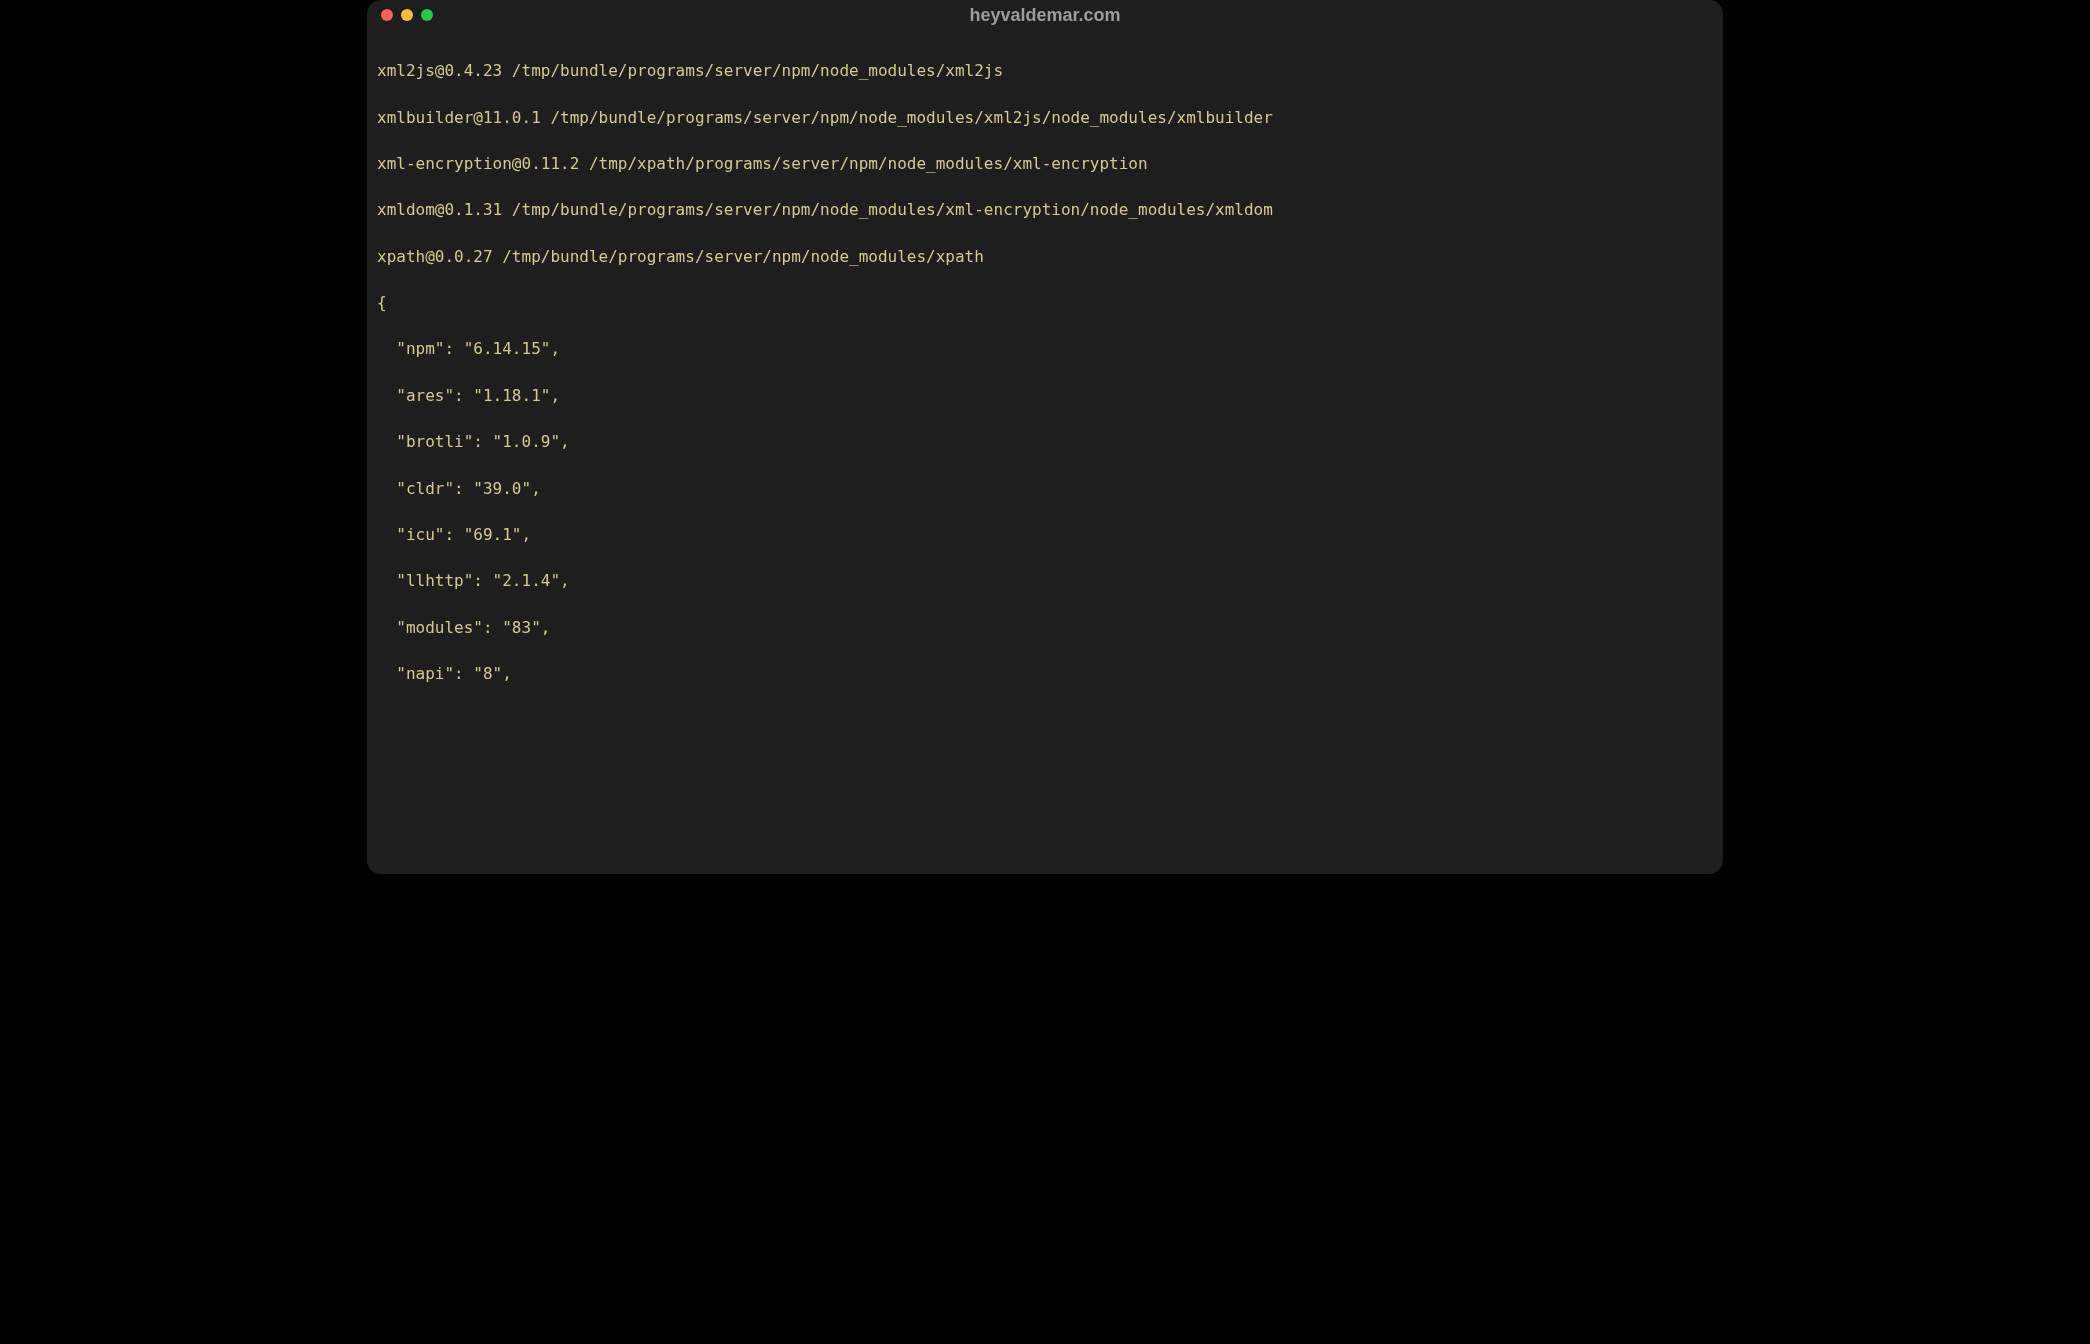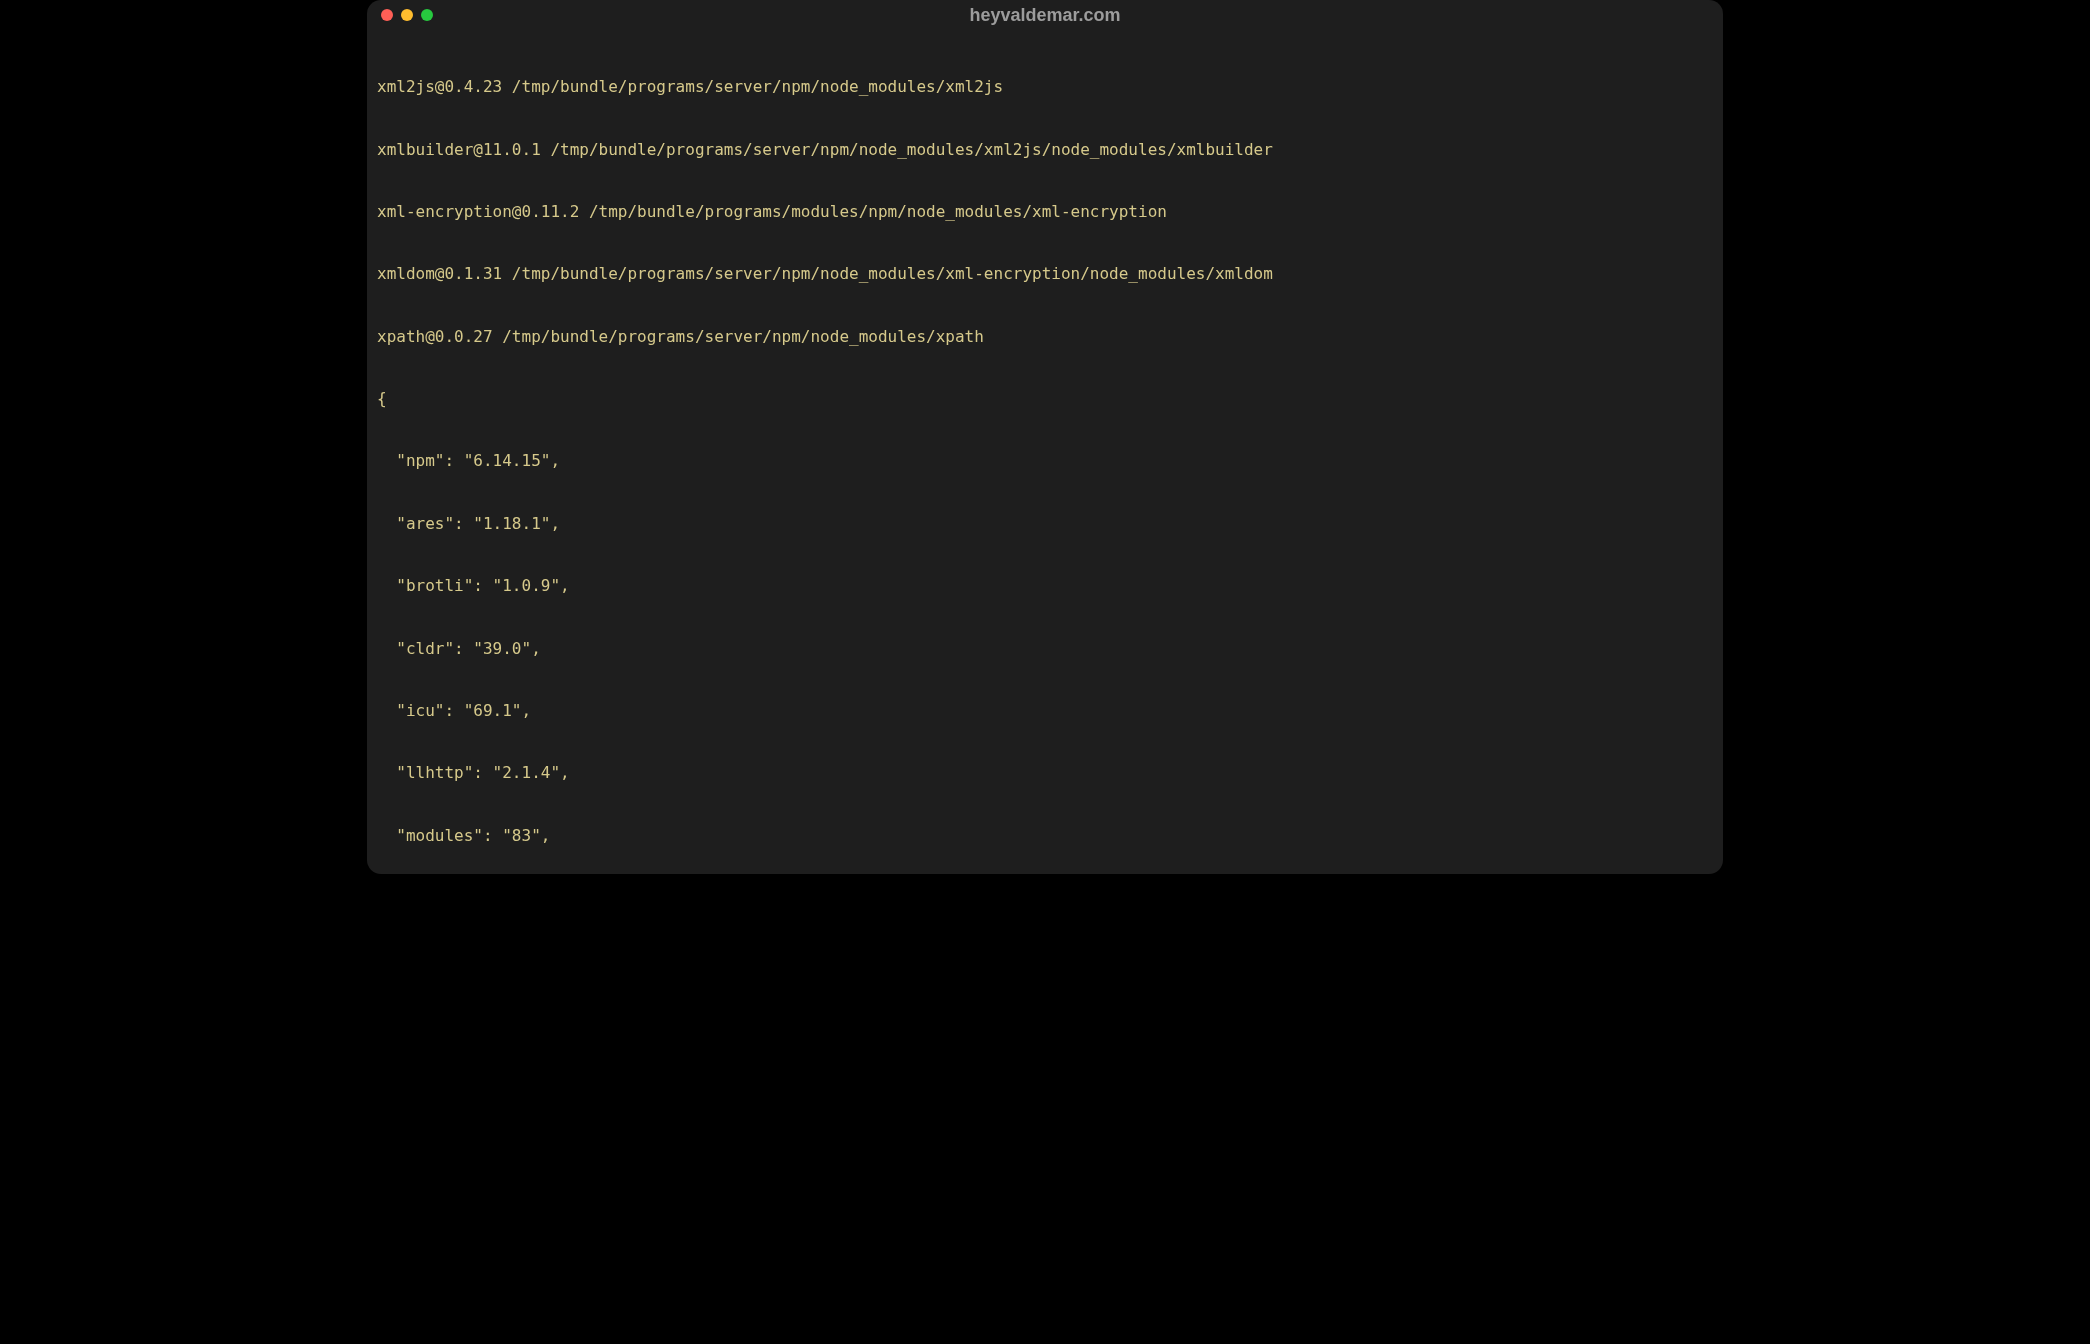--- a/index.html
+++ b/index.html
@@ -51,39 +51,39 @@
     font-family: -apple-system, BlinkMacSystemFont, "Segoe UI", sans-serif;
     font-size: 18px;
     font-weight: 600;
     pointer-events: none;
   }
   .term {
     padding: 6px 10px 10px 10px;
     white-space: pre;
     letter-spacing: 0;
   }
-  .line { white-space: pre; margin-top: 16px; }
+  .line { white-space: pre; }
 </style>
 </head>
 <body>
 
 <div class="window">
   <div class="titlebar">
     <div class="traffic">
       <div class="dot red"></div>
       <div class="dot yellow"></div>
       <div class="dot green"></div>
     </div>
     <div class="title">heyvaldemar.com</div>
   </div>
 
   <div class="term">
 <div class="line">xml2js@0.4.23 /tmp/bundle/programs/server/npm/node_modules/xml2js</div>
 <div class="line">xmlbuilder@11.0.1 /tmp/bundle/programs/server/npm/node_modules/xml2js/node_modules/xmlbuilder</div>
-<div class="line">xml-encryption@0.11.2 /tmp/bundle/programs/modules/npm/node_modules/xml-encryption</div>
+<div class="line">xml-encryption@0.11.2 /tmp/xpath/programs/server/npm/node_modules/xml-encryption</div>
 <div class="line">xmldom@0.1.31 /tmp/bundle/programs/server/npm/node_modules/xml-encryption/node_modules/xmldom</div>
 <div class="line">xpath@0.0.27 /tmp/bundle/programs/server/npm/node_modules/xpath</div>
 <div class="line">{</div>
 <div class="line">  "npm": "6.14.15",</div>
 <div class="line">  "ares": "1.18.1",</div>
 <div class="line">  "brotli": "1.0.9",</div>
 <div class="line">  "cldr": "39.0",</div>
 <div class="line">  "icu": "69.1",</div>
 <div class="line">  "llhttp": "2.1.4",</div>
 <div class="line">  "modules": "83",</div>

